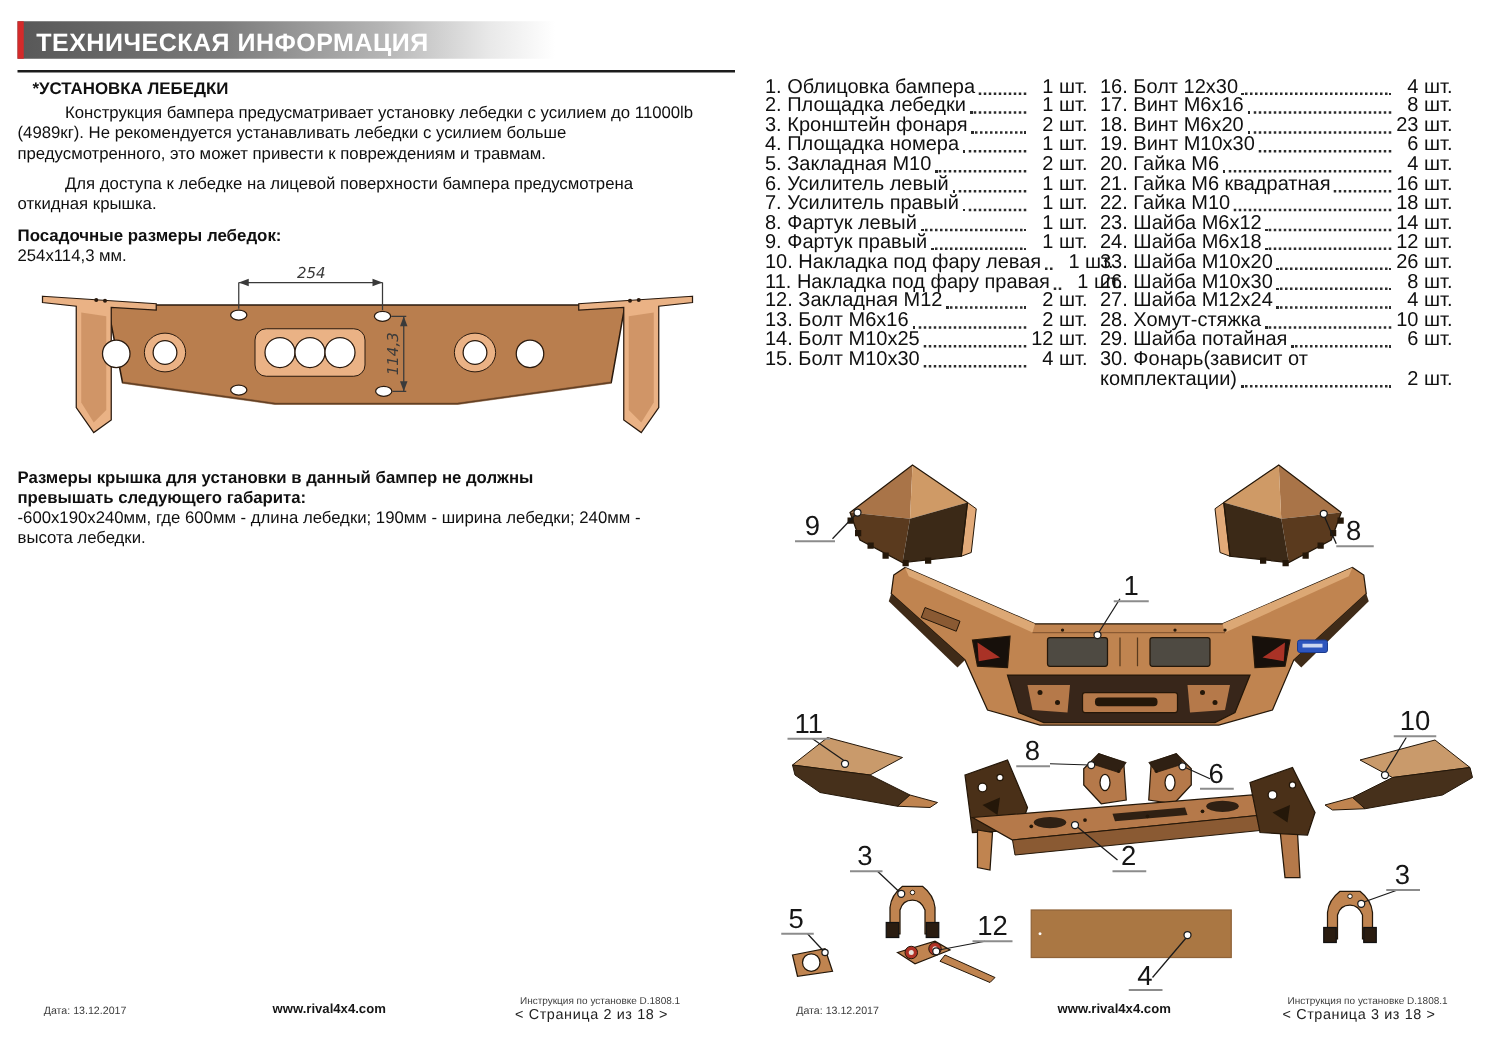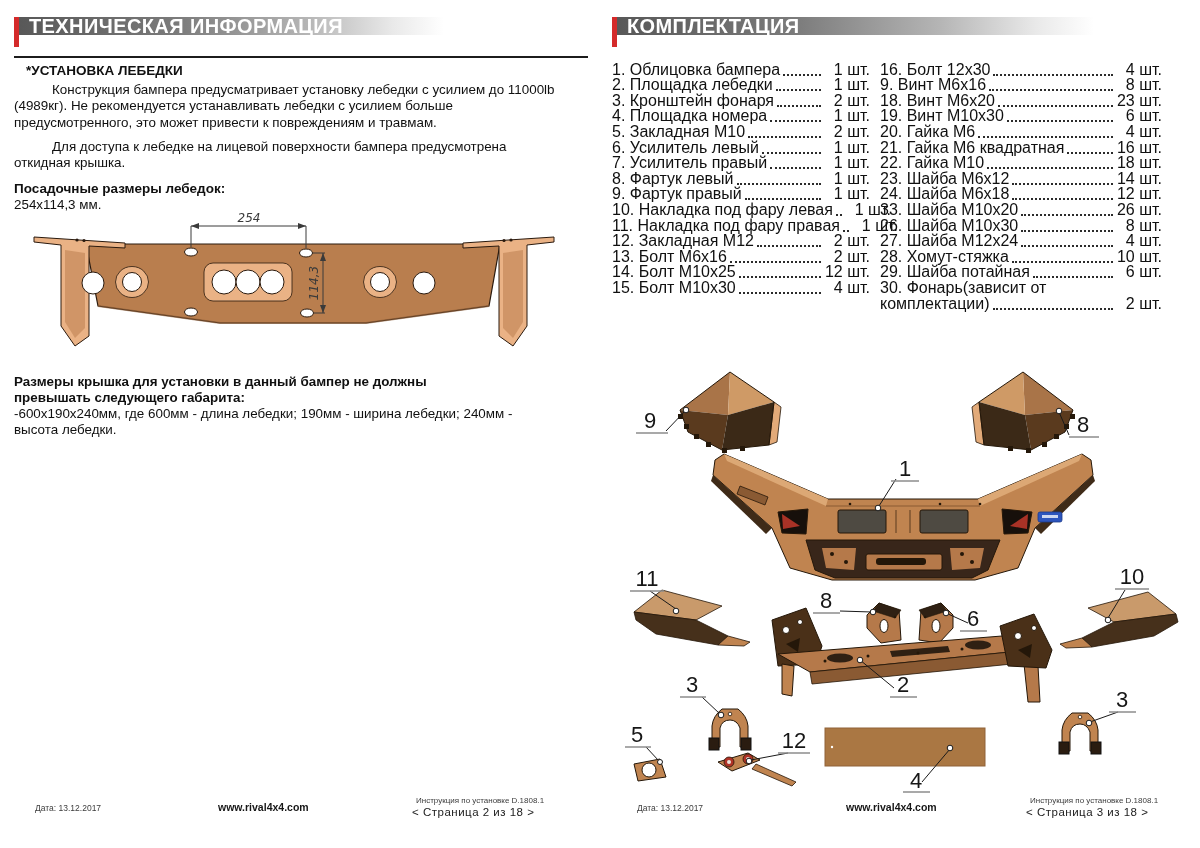--- a/index.html
+++ b/index.html
@@ -3,21 +3,21 @@
 <meta charset="utf-8">
 <style>
   html,body{margin:0;padding:0}
   body{position:relative;width:1200px;height:848px;background:#ffffff;
        font-family:"Liberation Sans",sans-serif;color:#101010;overflow:hidden}
   .abs{position:absolute}
   .page{position:absolute;top:0;width:600px;height:848px}
   #page-left{left:0}
   #page-right{left:600px}
 
-  .banner{position:absolute;top:17px;height:18px;display:flex;align-items:center;
+  .banner{position:absolute;top:17px;height:30px;display:flex;align-items:flex-end;
           background:linear-gradient(90deg,#575757 0%,#7b7b7b 38%,#b5b5b5 68%,#e9e9e9 88%,rgba(255,255,255,0) 100%)}
   .banner .accent{position:absolute;left:0;top:0;width:5px;height:30px;background:#d42a2a}
   .banner .title{color:#ffffff;font-weight:bold;font-size:20px;letter-spacing:.4px;
                  padding-left:15px;white-space:nowrap}
   #page-left .banner{left:14px;width:430px}
   #page-right .banner{left:12px;width:482px}
 
   .rule{position:absolute;left:14px;top:56px;width:574px;border-top:2px solid #1c1c1c}
 
   .sec-h{font-size:13.5px;font-weight:bold}
@@ -119,24 +119,20 @@
   <p class="abs body-p" style="left:14px;top:406px;width:545px">-600х190х240мм, где 600мм - длина лебедки; 190мм - ширина лебедки; 240мм - высота лебедки.</p>
 
   <div class="abs footer-date" style="left:35px;top:803px">Дата: 13.12.2017</div>
   <div class="abs footer-site" style="left:218px;top:801px">www.rival4x4.com</div>
   <div class="abs footer-doc" style="left:416px;top:796px">Инструкция по установке D.1808.1</div>
   <div class="abs footer-page" style="left:412px;top:806px">&lt; Страница 2 из 18 &gt;</div>
 </section>
 
 <section class="page" id="page-right">
 
-  <div class="banner">
-    <span class="accent"></span>
-    <span class="title">КОМПЛЕКТАЦИЯ</span>
-  </div>
 
   <div class="abs plist" style="left:12px;top:63px;width:258px">
       <div class="prow">
         <span class="pname">1. Облицовка бампера</span>
         <span class="dots"></span>
         <span class="pqty">1 шт.</span>
       </div>
       <div class="prow">
         <span class="pname">2. Площадка лебедки</span>
         <span class="dots"></span>
@@ -208,21 +204,21 @@
         <span class="pqty">4 шт.</span>
       </div>
     </div>
   <div class="abs plist" style="left:280px;top:63px;width:282px">
       <div class="prow">
         <span class="pname">16. Болт 12х30</span>
         <span class="dots"></span>
         <span class="pqty">4 шт.</span>
       </div>
       <div class="prow">
-        <span class="pname">9. Винт М6х16</span>
+        <span class="pname">17. Винт М6х16</span>
         <span class="dots"></span>
         <span class="pqty">8 шт.</span>
       </div>
       <div class="prow">
         <span class="pname">18. Винт М6х20</span>
         <span class="dots"></span>
         <span class="pqty">23 шт.</span>
       </div>
       <div class="prow">
         <span class="pname">19. Винт М10х30</span>

